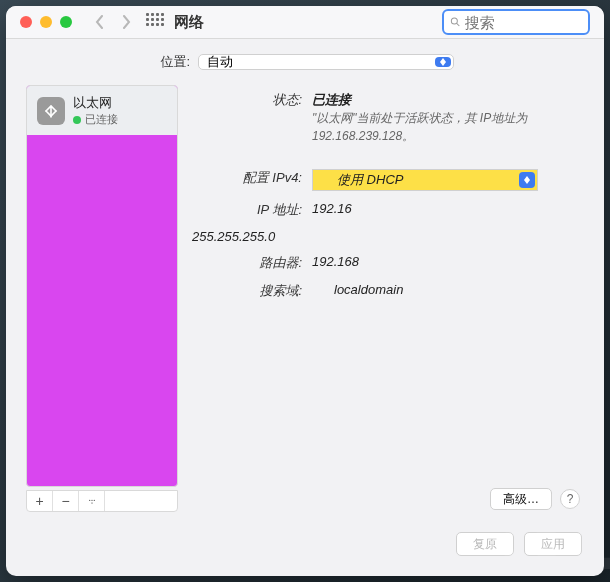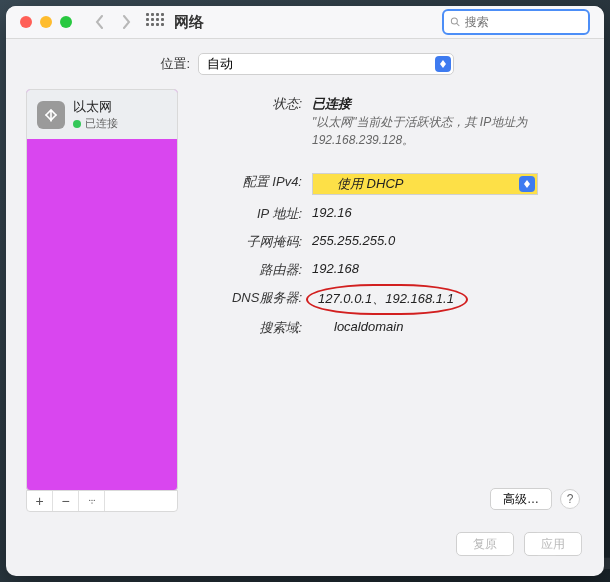--- a/index.html
+++ b/index.html
@@ -9,24 +9,24 @@
   .traffic { display: flex; gap: 8px; margin-right: 18px; }
   .dot { width: 12px; height: 12px; border-radius: 50%; }
   .dot.red { background:#ff5f57; } .dot.yellow{background:#febc2e;} .dot.green{background:#28c840;}
   .navbtn { width: 20px; height: 20px; display:flex; align-items:center; justify-content:center; color:#b8b8b8; margin-right:6px; cursor:pointer; }
   .navbtn svg { width:10px; height:14px; }
   .grid-icon { width:18px; height:18px; margin: 0 10px 0 4px; display:grid; grid-template-columns:repeat(4,3px); grid-template-rows:repeat(3,3px); gap:2px; cursor:pointer;}
   .grid-icon span{background:#6b6b6b; width:3px;height:3px;border-radius:1px;}
   .title { font-size:15px; font-weight:600; color:#333; }
   .search { margin-left:auto; width:148px; height:26px; border:2px solid #4c8ef7; border-radius:6px; background:#fff; display:flex; align-items:center; padding:0 6px;}
   .search svg{width:12px;height:12px; stroke:#9a9a9a;}
-  .search input{ border:none; outline:none; font-size:12px; width:100%; margin-left:4px; color:#701a75;}
+  .search input{ border:none; outline:none; font-size:15px; width:100%; margin-left:4px; color:#701a75;}
   .toolbar { display:flex; align-items:center; padding: 14px 0 14px 0; }
   .lbl-loc { width:192px; text-align:right; padding-right:8px; font-size:13px; color:#333;}
-  .loc-select { position:relative; width:256px; height:22px; background:#fff; border:1px solid #d0d0d0; border-radius:5px; font-size:13px; padding:2px 8px; display:flex; align-items:center; cursor:pointer;}
+  .loc-select { position:relative; width:256px; height:16px; background:#fff; border:1px solid #d0d0d0; border-radius:5px; font-size:13px; padding:2px 8px; display:flex; align-items:center; cursor:pointer;}
   .sel-arrows{position:absolute; right:2px; top:2px; bottom:2px; width:16px; background:#3e7bf0; border-radius:4px; display:flex; flex-direction:column; align-items:center; justify-content:center;}
   .sel-arrows svg{width:6px;height:4px;}
   .body { display:flex; padding: 0 20px 14px 20px; gap:14px; }
   .sidebar { width:152px; height:402px; background:#d946ef; border:1px solid #d9d9d9; border-radius:4px; overflow:hidden;}
   .conn-item{ display:flex; align-items:center; gap:8px; padding:8px 10px; background:#eceef1;}
   .conn-icon{ width:28px; height:28px; background:#9a9a9a; border-radius:6px; display:flex; align-items:center; justify-content:center;}
   .conn-icon svg{width:16px;height:16px;}
   .conn-text{display:flex;flex-direction:column;}
   .conn-name{font-size:13px;color:#222;}
   .conn-status-row{display:flex;align-items:center;gap:4px;}
@@ -155,30 +155,25 @@
                 </svg>
             </div>
           </div>
         </div>
       </div>
       <div class="row">
         <div class="k">IP 地址:</div>
         <div class="v"><span class="hl">192.16</span></div>
       </div>
       <div class="row">
-        <div class="k">子网掩码:</div>
         <div class="v">255.255.255.0</div>
       </div>
       <div class="row">
         <div class="k">路由器:</div>
         <div class="v"><span class="hl">192.168</span></div>
-      </div>
-      <div class="row">
-        <div class="k">DNS服务器:</div>
-        <div class="v"><span class="dns-circle">127.0.0.1、192.168.1.1</span></div>
       </div>
       <div class="row">
         <div class="k">搜索域:</div>
         <div class="v grey">localdomain</div>
       </div>
     </div>
   </div>
 
   <div class="sidebar-footer">
     <div class="sf-btn">+</div>

